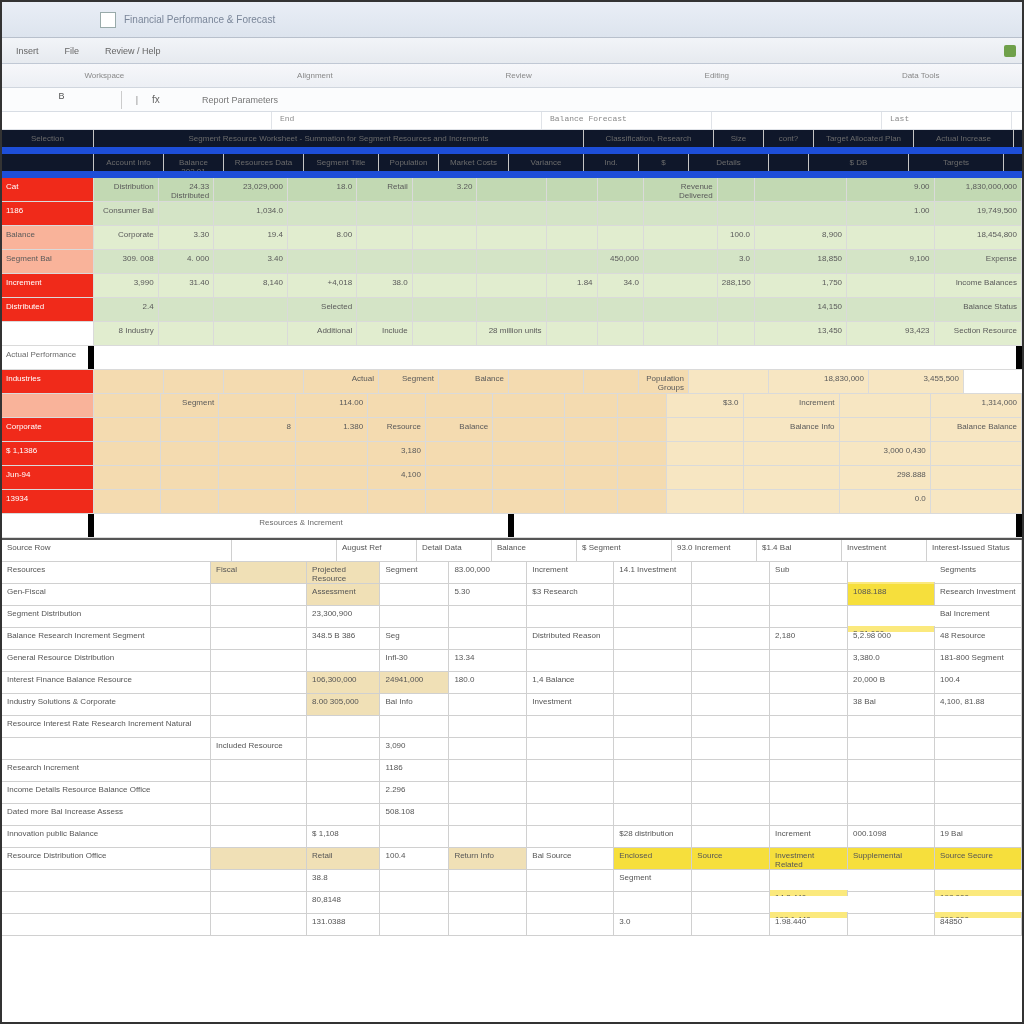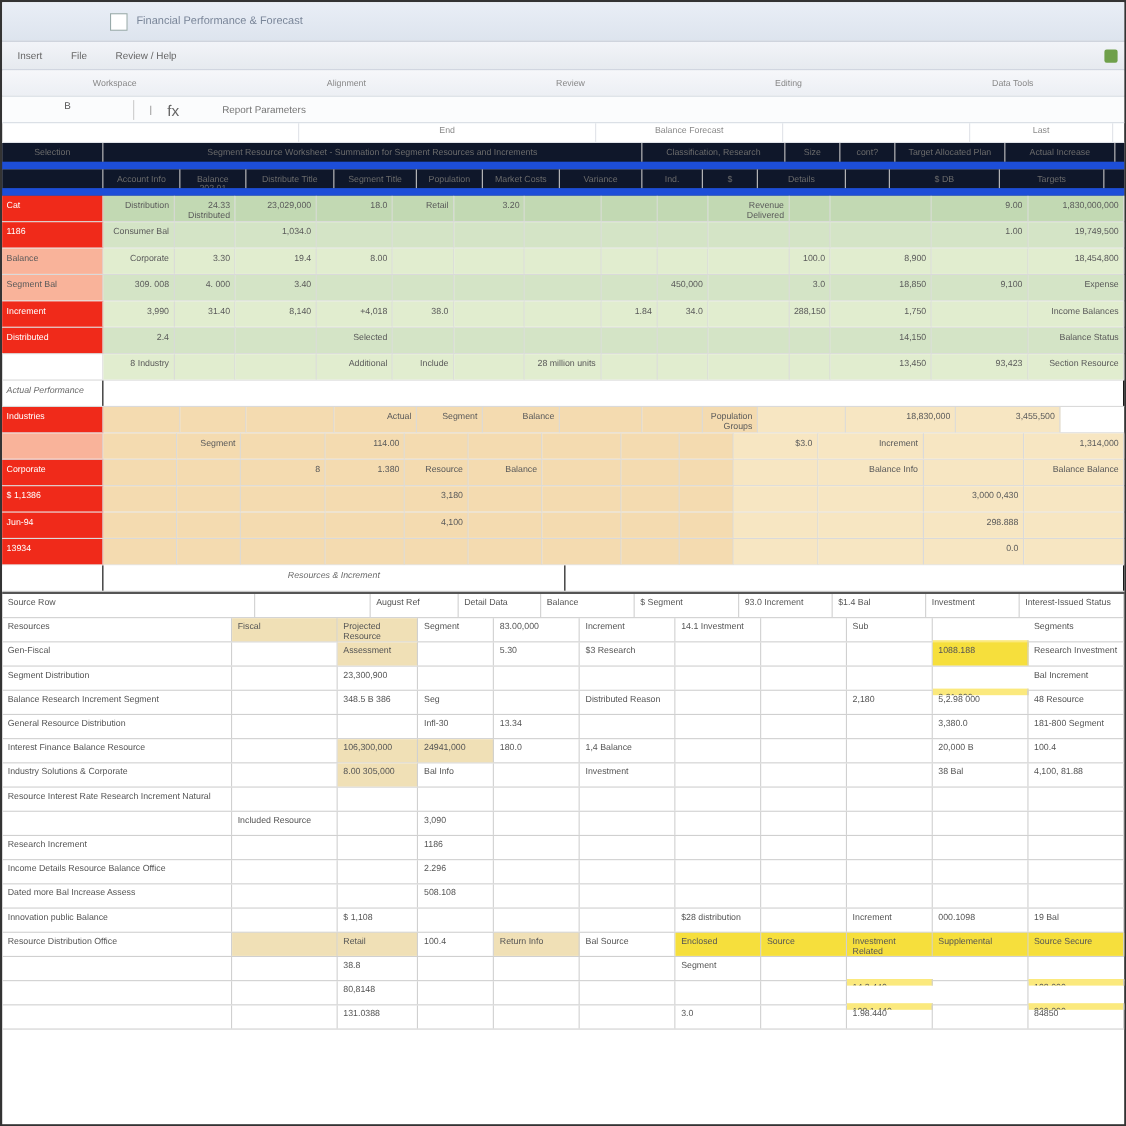--- a/index.html
+++ b/index.html
@@ -10,39 +10,39 @@
 .titlebar .doc-title { color: #7a8699; filter: blur(0.4px); }
 .ribbon-tabs { height: 26px; background: linear-gradient(#f2f4f8,#e6eaef); border-bottom: 1px solid #c0c8d4; display: flex; align-items: center; padding: 0 6px; gap: 10px; font-size: 9px; }
 .ribbon-tabs .tab { padding: 4px 8px; color: #666; filter: blur(0.3px); }
 .ribbon-tabs .spacer { flex: 1; }
 .ribbon-tabs .help-icon { width: 12px; height: 12px; background: #6fa04a; border-radius: 2px; }
 .ribbon-body { height: 24px; background: linear-gradient(#f6f7fa,#eceff4); border-bottom: 1px solid #d0d6de; display: flex; align-items: center; padding: 0 8px; gap: 24px; justify-content: space-around; font-size: 8px; color: #888; }
 .ribbon-body span { filter: blur(0.4px); }
 .formula-row { height: 24px; background: #fbfcfd; border-bottom: 1px solid #d8dde4; display: flex; align-items: center; }
 .formula-row .name-box { width: 120px; height: 18px; border-right: 1px solid #ccc; text-align: center; font-size: 9px; color: #555; filter: blur(0.3px); }
 .formula-row .sep { width: 30px; text-align: center; color: #888; }
-.formula-row .fx-part { width: 40px; color: #666; font-size: 14px; }
+.formula-row .fx-part { width: 40px; color: #666; font-size: 10px; }
 .formula-row .fx-label { padding-left: 10px; filter: blur(0.4px); color: #777; }
 .sub-row { height: 18px; border-bottom: 1px solid #e0e3e8; display: flex; }
-.sub-row .col { border-right: 1px solid #e0e3e8; padding: 2px 8px; font-size: 8px; color: #8a8a8a; filter: blur(0.4px); text-align: center; }
+.sub-row .col { border-right: 1px solid #e0e3e8; padding: 2px 8px; font-size: 8px; color: #8a8a8a; filter: blur(0.4px); text-align: left; font-family: Liberation Mono, monospace; }
 .blue-band { height: 24px; background: #9ba9bd; border-top: 1px solid #7a88a0; border-bottom: 1px solid #7a88a0; display: flex; align-items: center; color: #fff; font-size: 9px; }
 .blue-band .tcell { padding: 0 6px; filter: blur(0.4px); }
 .hdr-row { height: 24px; display: flex; border-bottom: 7px solid #1d4ed8; font-size: 8px; background: #0f172a; }
 .hdr-row .hc { border-right: 1px solid #c5c5c5; padding: 4px 4px; color: #6b6b6b; filter: blur(0.4px); text-align: center; overflow: hidden; }
 .data-row { height: 24px; display: flex; border-bottom: 1px solid #dadada; font-size: 8px; }
 .data-row .c { border-right: 1px solid #dadada; padding: 4px 4px; overflow: hidden; color: #5a5a5a; filter: blur(0.4px); text-align: right; }
 .data-row .c.label { text-align: left; }
 .leftcol { width: 92px; flex-shrink: 0; }
 .red-solid { background: #f02a1a; color: #fff !important; }
 .red-lt { background: #f9b39a; }
 .green-l1 { background: #c2d9b3; }
 .green-l2 { background: #d4e4c6; }
 .green-l3 { background: #e1edcf; }
 .blank-band { height: 24px; display: flex; border-bottom: 1px solid #dadada; }
-.blank-band .c { border-right: 1px solid #000000; padding: 4px 4px; filter: blur(0.4px); color: #6a6a6a; font-size: 8px; font-style: italic; }
+.blank-band .c { border-right: 6px solid #000000; padding: 4px 4px; filter: blur(0.4px); color: #6a6a6a; font-size: 8px; }
 .orange-block { background: #f4dbb0; }
 .orange-lightcell { background: #f7e6c2; }
 .lower { border-top: 2px solid #555; }
 .lower .lrow { height: 22px; display: flex; border-bottom: 1px solid #d0d0d0; font-size: 8px; }
 .lower .lrow .lc { border-right: 1px solid #d0d0d0; padding: 3px 5px; overflow: hidden; color: #555; filter: blur(0.4px); }
 .yellow { background: #f6df3c; }
 .yellow-lt { background: #fbe97d; margin-top: 20px; }
 .tan { background: #f0e0b6; }
 .col-a { width: 92px; }
 .col-b { width: 70px; }
@@ -117,21 +117,21 @@
     <div class="hc" style="width:50px">Size</div>
     <div class="hc" style="width:50px">cont?</div>
     <div class="hc" style="width:100px">Target Allocated Plan</div>
     <div class="hc" style="width:100px">Actual Increase</div>
   </div>
 
   <div class="hdr-row">
     <div class="hc col-a"></div>
     <div class="hc col-b">Account Info</div>
     <div class="hc col-c">Balance 202.01</div>
-    <div class="hc col-d">Distribute Title</div>
+    <div class="hc col-d">Resources Data</div>
     <div class="hc col-e">Segment Title</div>
     <div class="hc col-f">Population</div>
     <div class="hc col-g">Market Costs</div>
     <div class="hc col-h">Variance</div>
     <div class="hc col-i">Ind.</div>
     <div class="hc col-j">$</div>
     <div class="hc col-k">Details</div>
     <div class="hc col-l"></div>
     <div class="hc col-m">$ DB</div>
     <div class="hc col-n">Targets</div>

